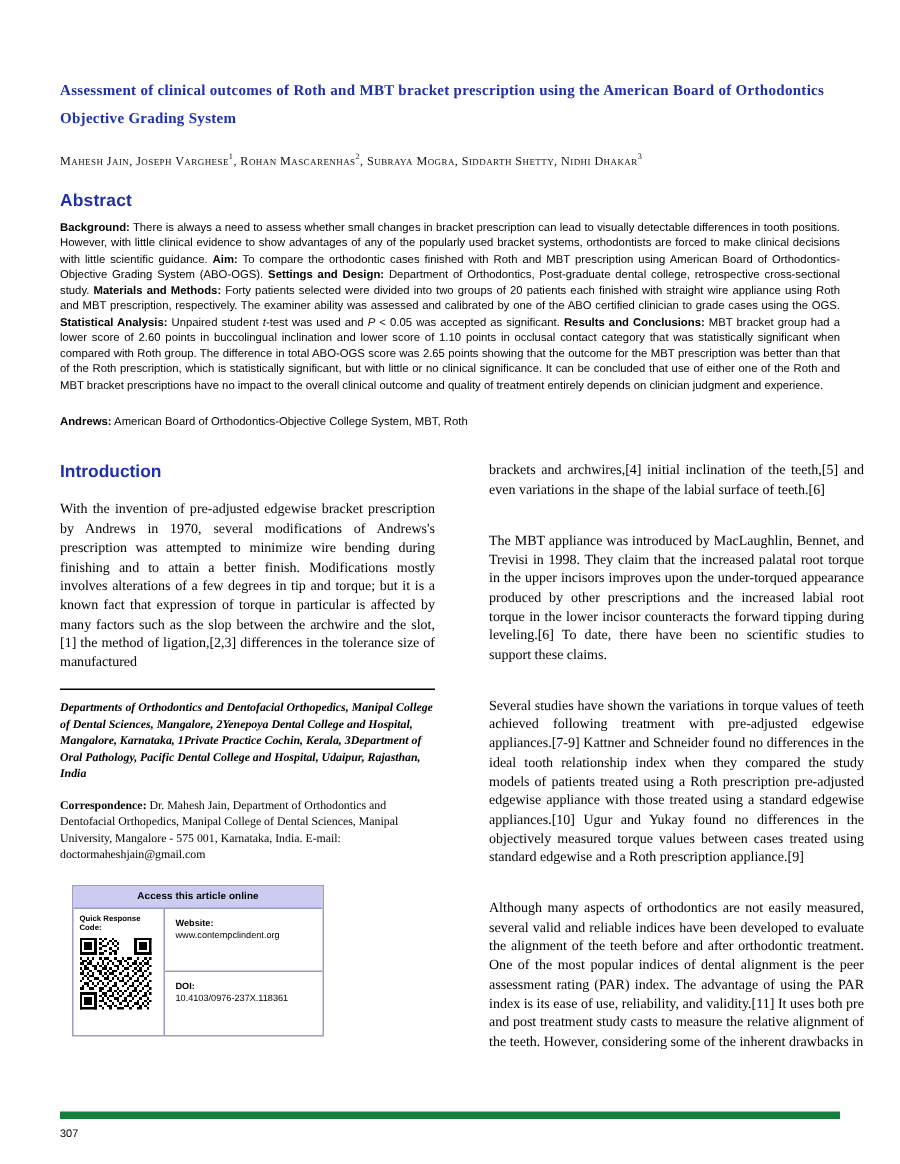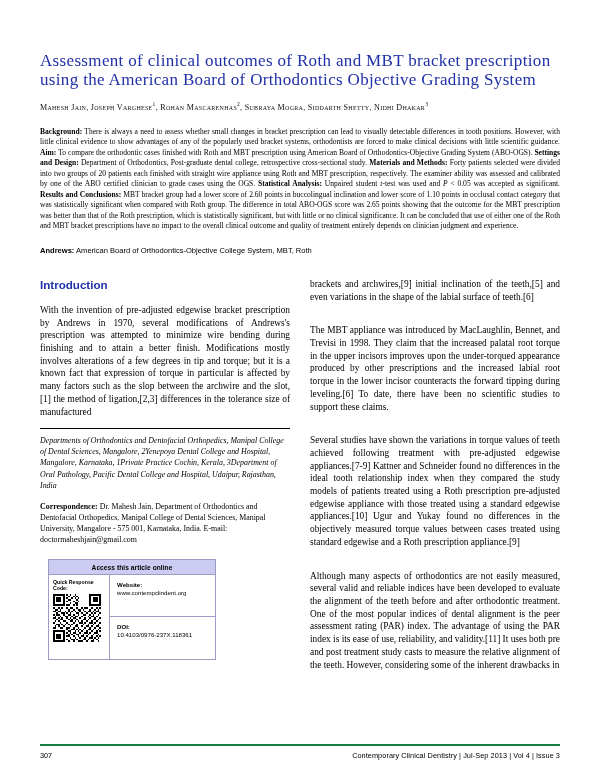--- a/index.html
+++ b/index.html
@@ -21,22 +21,22 @@
     width: 600px;
     height: 776px;
     box-sizing: border-box;
     padding: 52px 40px 0 40px;
   }
 
   
   .title {
     color: #2030a8;
     font-family: "Liberation Serif", serif;
-    font-weight: normal;
-    font-size: 17px;
+    font-weight: bold;
+    font-size: 10px;
     line-height: 18.5px;
     letter-spacing: 0.02em;
     margin: 0 0 13px 0;
     width: 100%;
   }
 
   
   .authors {
     font-family: "Liberation Serif", serif;
     font-size: 8.1px;
@@ -51,21 +51,21 @@
   
   .sec-head {
     color: #2030a8;
     font-family: "Liberation Sans", sans-serif;
     font-weight: bold;
     font-size: 11.6px;
     letter-spacing: 0.01em;
     margin: 0 0 7px 0;
   }
   .abstract-body {
-    font-family: Liberation Serif, serif;
+    font-family: Liberation Sans, sans-serif;
     font-size: 7.55px;
     line-height: 10.45px;
     text-align: justify;
     color: #000;
     margin: 0;
   }
   .abstract-body b { font-weight: bold; }
   .abstract-body i { font-style: italic; }
   .keywords {
     font-family: "Liberation Sans", sans-serif;
@@ -73,21 +73,21 @@
     line-height: 10.4px;
     margin: 14px 0 0 0;
   }
   .keywords b { font-weight: bold; }
 
   
   .cols {
     position: relative;
     margin-top: 22px;
     display: flex;
-    gap: 20px;
+    gap: 36px;
     width: 100%;
   }
   .col {
     width: 250px;
     flex: 0 0 250px;
     position: relative;
   }
   .intro-head {
     color: #2030a8;
     font-family: "Liberation Sans", sans-serif;
@@ -111,20 +111,21 @@
     margin: 10px 0 6px 0;
     width: 100%;
   }
   .affil {
     font-family: "Liberation Serif", serif;
     font-style: italic;
     font-size: 7.9px;
     line-height: 11.1px;
     margin: 0;
     color: #000;
+    font-weight: bold;
   }
   .correspondence {
     font-family: "Liberation Serif", serif;
     font-size: 7.9px;
     line-height: 11.1px;
     margin: 10px 0 0 0;
     color: #000;
   }
   .correspondence b { font-weight: bold; }
 
@@ -189,21 +190,21 @@
     line-height: 8.6px;
     word-break: break-all;
   }
 
   
   .footer {
     position: absolute;
     left: 40px;
     right: 40px;
     bottom: 16px;
-    border-top: 2px solid #15803d;
+    border-top: 5px solid #15803d;
     padding-top: 5px;
     display: flex;
     justify-content: space-between;
     align-items: baseline;
     font-family: "Liberation Sans", sans-serif;
     font-size: 7.3px;
     color: #000;
     margin-top: 20px;
   }
   .footer-right { letter-spacing: 0.01em; }
@@ -212,20 +213,21 @@
 <body>
 
 <div class="page">
 
   <h1 class="title">Assessment of clinical outcomes of Roth and MBT bracket prescription using the American Board of Orthodontics Objective Grading System</h1>
 
   <div class="authors">
     <span>Mahesh Jain, Joseph Varghese<sup>1</sup>, Rohan Mascarenhas<sup>2</sup>, Subraya Mogra, Siddarth Shetty, Nidhi Dhakar<sup>3</sup></span>
   </div>
 
+  <h2 class="sec-head">Abstract</h2>
 
   <p class="abstract-body"><b>Background:</b><span> There is always a need to assess whether small changes in bracket prescription can lead to visually detectable differences in tooth positions. However, with little clinical evidence to show advantages of any of the popularly used bracket systems, orthodontists are forced to make clinical decisions with little scientific guidance. </span><b>Aim:</b><span> To compare the orthodontic cases finished with Roth and MBT prescription using American Board of Orthodontics-Objective Grading System (ABO-OGS). </span><b>Settings and Design:</b><span> Department of Orthodontics, Post-graduate dental college, retrospective cross-sectional study. </span><b>Materials and Methods:</b><span> Forty patients selected were divided into two groups of 20 patients each finished with straight wire appliance using Roth and MBT prescription, respectively. The examiner ability was assessed and calibrated by one of the ABO certified clinician to grade cases using the OGS. </span><b>Statistical Analysis:</b><span> Unpaired student </span><i>t</i><span>-test was used and </span><i>P</i><span> &lt; 0.05 was accepted as significant. </span><b>Results and Conclusions:</b><span> MBT bracket group had a lower score of 2.60 points in buccolingual inclination and lower score of 1.10 points in occlusal contact category that was statistically significant when compared with Roth group. The difference in total ABO-OGS score was 2.65 points showing that the outcome for the MBT prescription was better than that of the Roth prescription, which is statistically significant, but with little or no clinical significance. It can be concluded that use of either one of the Roth and MBT bracket prescriptions have no impact to the overall clinical outcome and quality of treatment entirely depends on clinician judgment and experience.</span></p>
 
   <p class="keywords"><b>Andrews:</b><span> American Board of Orthodontics-Objective College System, MBT, Roth</span></p>
 
   <div class="cols">
 
     <div class="col">
       <h2 class="intro-head">Introduction</h2>
       <p class="body-text">With the invention of pre-adjusted edgewise bracket prescription by Andrews in 1970, several modifications of Andrews's prescription was attempted to minimize wire bending during finishing and to attain a better finish. Modifications mostly involves alterations of a few degrees in tip and torque; but it is a known fact that expression of torque in particular is affected by many factors such as the slop between the archwire and the slot,[1] the method of ligation,[2,3] differences in the tolerance size of manufactured</p>
@@ -476,26 +478,25 @@
             <div class="info-row">
               <div class="info-k">DOI:</div>
               <div class="info-v">10.4103/0976-237X.118361</div>
             </div>
           </div>
         </div>
       </div>
     </div>
 
     <div class="col">
-      <p class="body-text">brackets and archwires,[9] initial inclination of the teeth,[5] and even variations in the shape of the labial surface of teeth.[6]</p>
+      <p class="body-text">brackets and archwires,[4] initial inclination of the teeth,[5] and even variations in the shape of the labial surface of teeth.[6]</p>
       <p class="body-text p2">The MBT appliance was introduced by MacLaughlin, Bennet, and Trevisi in 1998. They claim that the increased palatal root torque in the upper incisors improves upon the under-torqued appearance produced by other prescriptions and the increased labial root torque in the lower incisor counteracts the forward tipping during leveling.[6] To date, there have been no scientific studies to support these claims.</p>
       <p class="body-text p2">Several studies have shown the variations in torque values of teeth achieved following treatment with pre-adjusted edgewise appliances.[7-9] Kattner and Schneider found no differences in the ideal tooth relationship index when they compared the study models of patients treated using a Roth prescription pre-adjusted edgewise appliance with those treated using a standard edgewise appliances.[10] Ugur and Yukay found no differences in the objectively measured torque values between cases treated using standard edgewise and a Roth prescription appliance.[9]</p>
       <p class="body-text p2">Although many aspects of orthodontics are not easily measured, several valid and reliable indices have been developed to evaluate the alignment of the teeth before and after orthodontic treatment. One of the most popular indices of dental alignment is the peer assessment rating (PAR) index. The advantage of using the PAR index is its ease of use, reliability, and validity.[11] It uses both pre and post treatment study casts to measure the relative alignment of the teeth. However, considering some of the inherent drawbacks in</p>
     </div>
 
   </div>
 
   <div class="footer">
     <span>307</span>
-    <span class="footer-right">Contemporary Clinical Dentistry | Jul-Sep 2013 | Vol 4 | Issue 3</span>
   </div>
 
 </div>
 
 </body></html>

